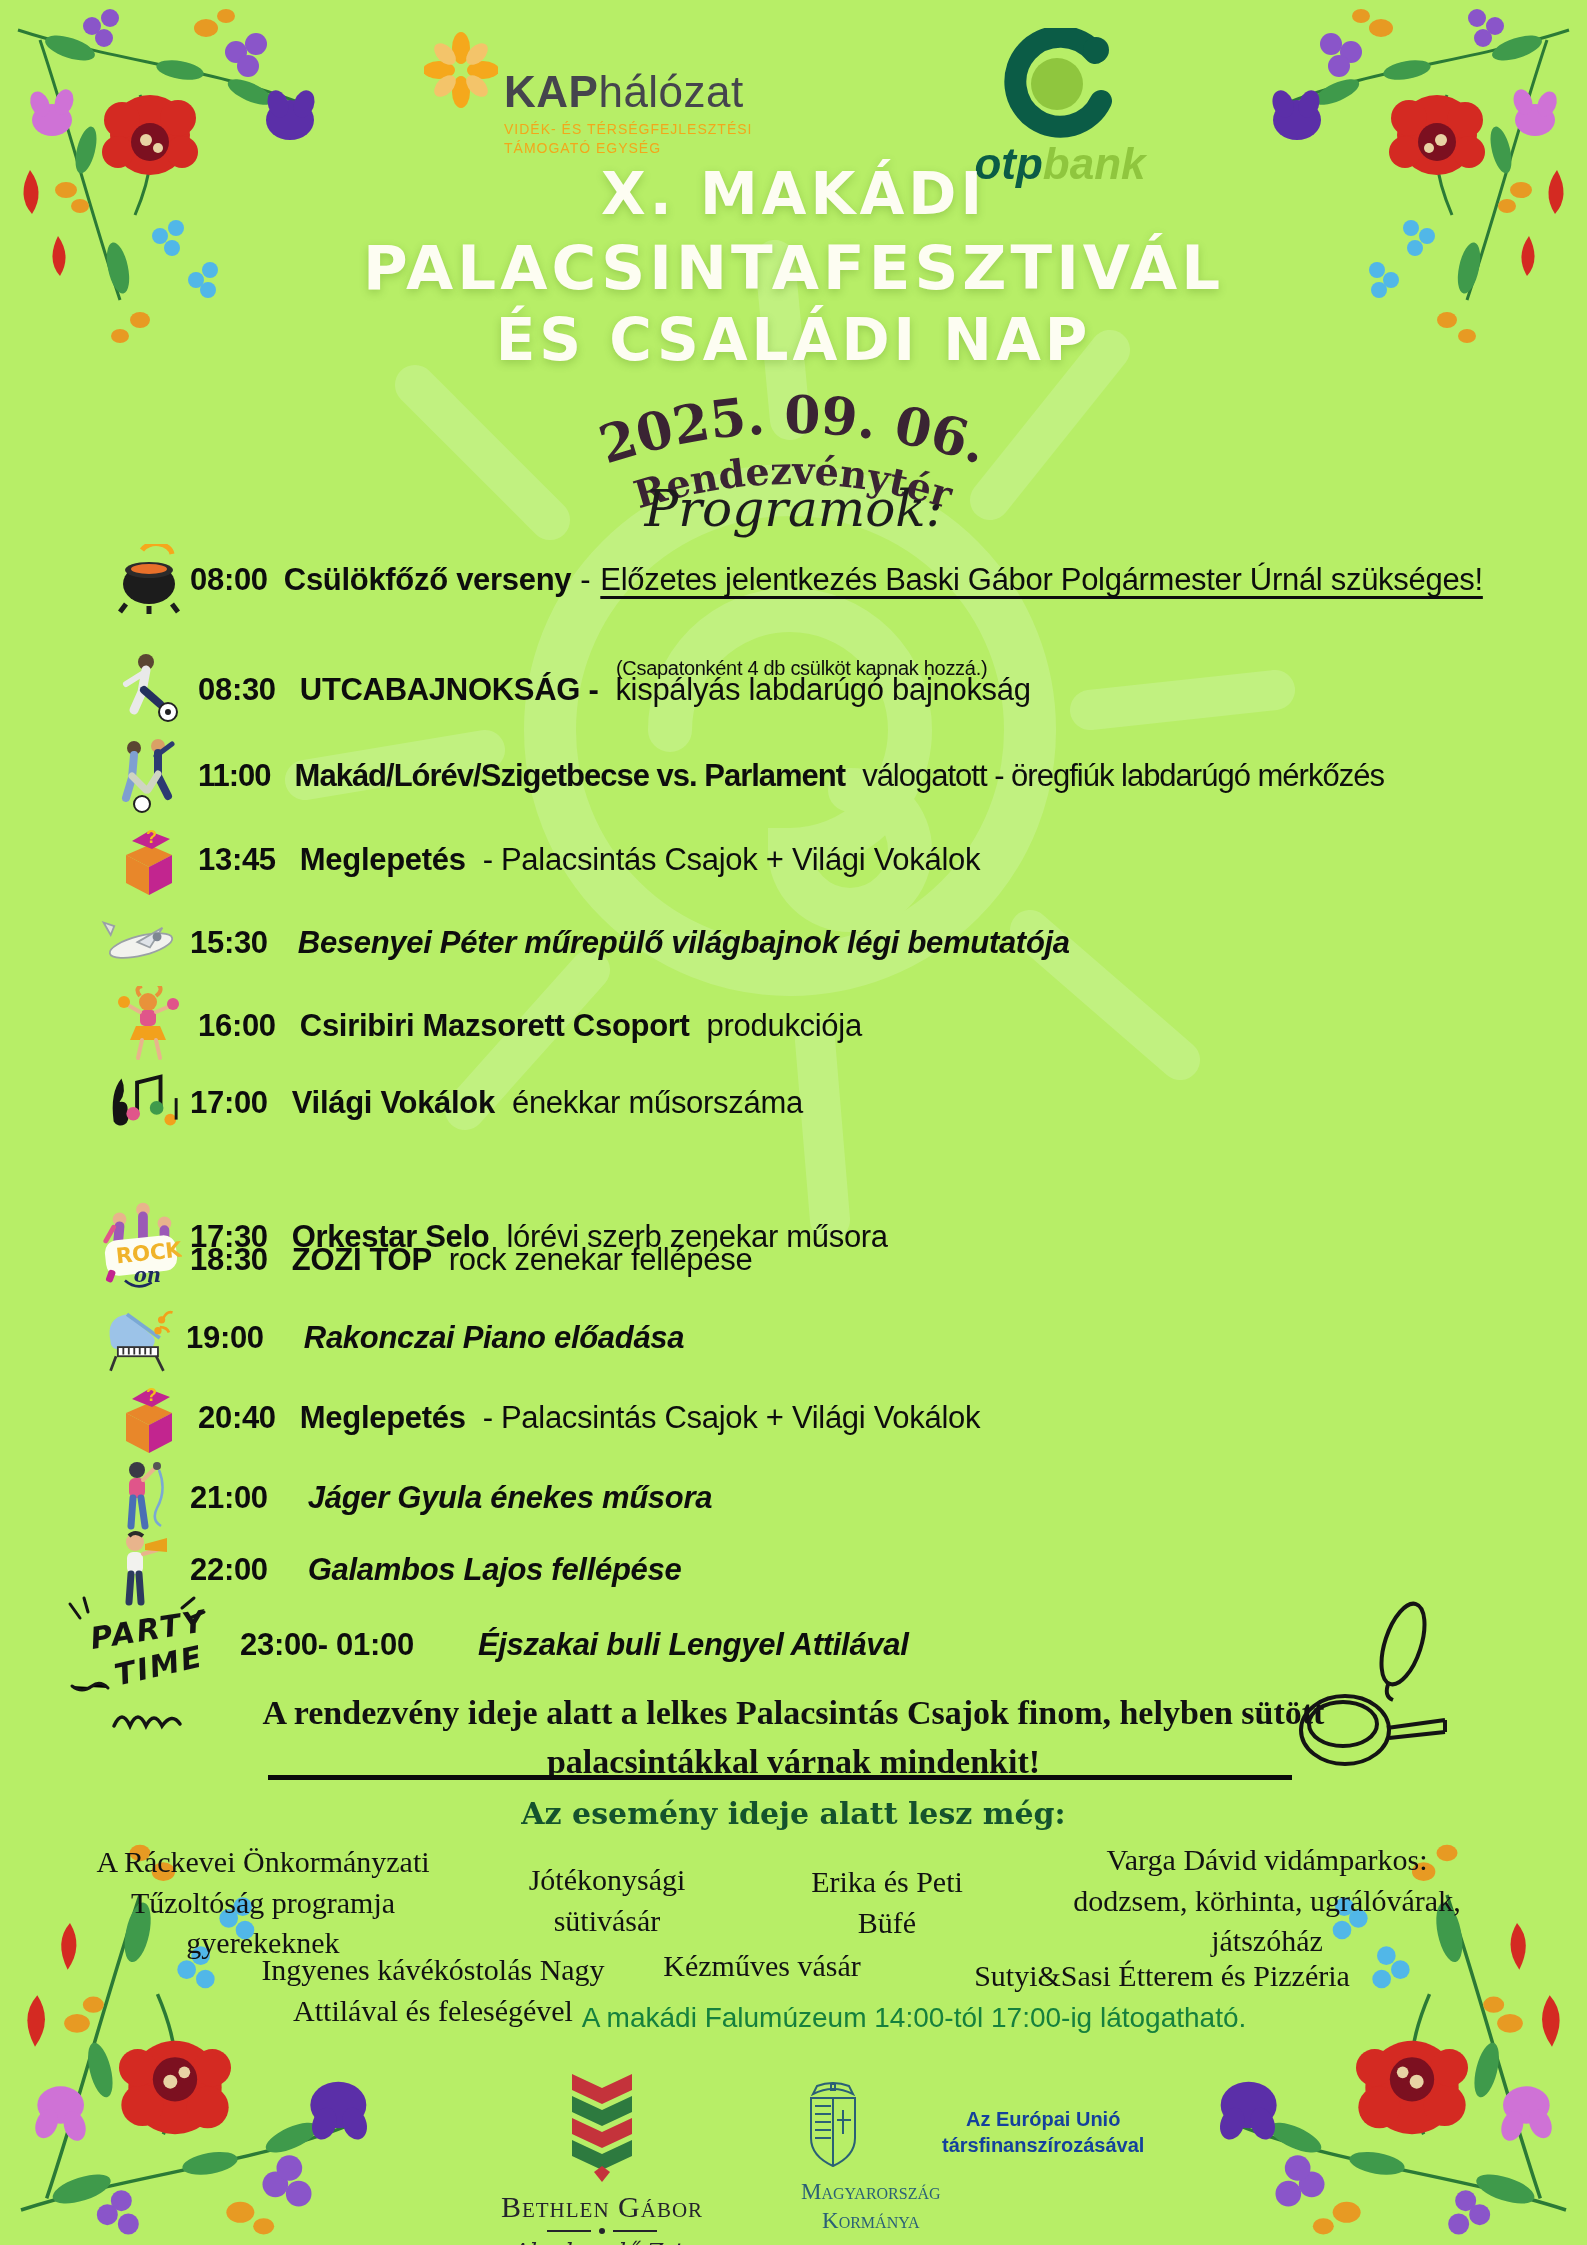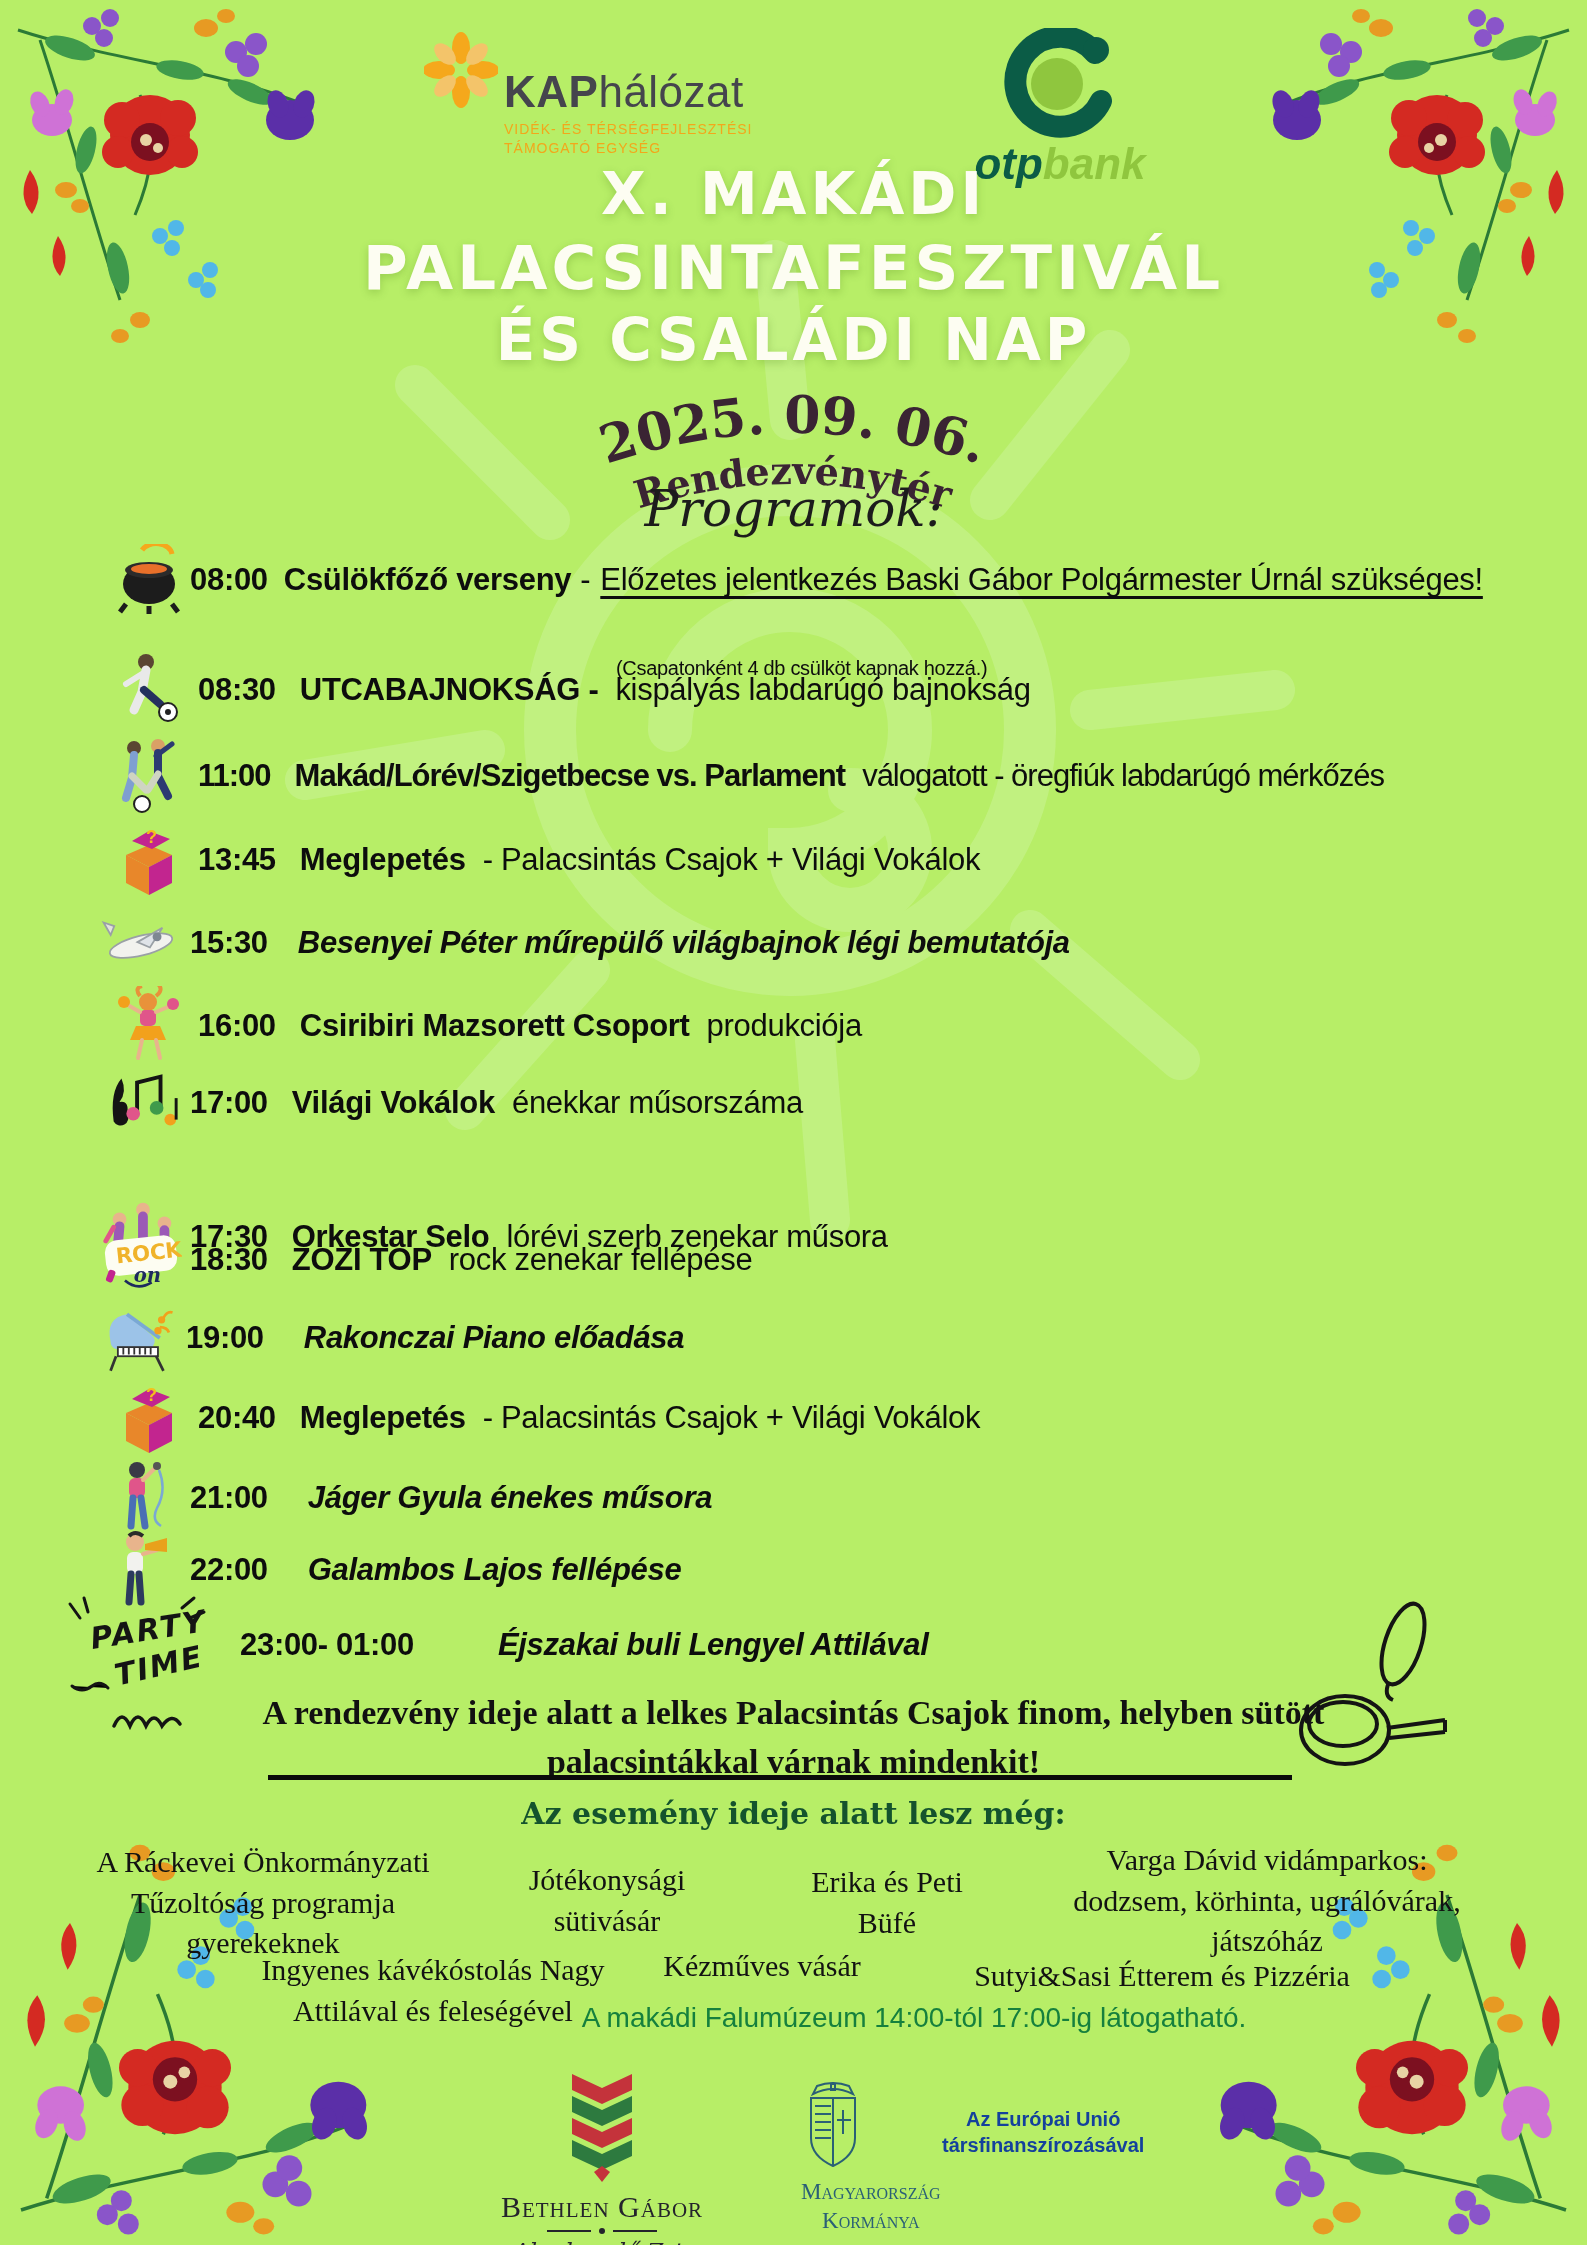--- a/index.html
+++ b/index.html
@@ -444,21 +444,21 @@
       <svg class="abs" style="left:0;top:0" width="170" height="110" viewBox="0 0 170 110">
         <g stroke="#141414" stroke-width="3" stroke-linecap="round">
           <path d="M18,28 L8,14 M26,22 L22,8 M120,18 L132,8 M128,28 L142,22"></path>
           <path d="M10,96 q10,8 20,0 q8,-6 16,2"></path>
         </g>
       </svg>
       <span class="pw w1">PARTY</span>
       <span class="pw w2">TIME</span>
     </span>
     <span class="time">23:00- 01:00</span>
-    <span class="it" style="margin-left:60px">Éjszakai buli Lengyel Attilával</span>
+    <span class="it" style="margin-left:40px">Éjszakai buli Lengyel Attilával</span>
   </div>
 
   <svg class="abs" style="left:108px;top:1700px" width="90" height="40" viewBox="0 0 90 40">
     <path d="M6,26 q8,-18 16,0 q8,-18 16,0 q8,-16 16,0 q10,-14 18,-2" stroke="#141414" stroke-width="3.5" fill="none" stroke-linecap="round"></path>
   </svg>
   <div class="abs pancake">
     <div>A rendezvény ideje alatt a lelkes Palacsintás Csajok finom, helyben sütött</div>
     <div>palacsintákkal várnak mindenkit!</div>
   </div>
   <svg class="abs" style="left:1285px;top:1600px" width="170" height="180" viewBox="0 0 170 180">

